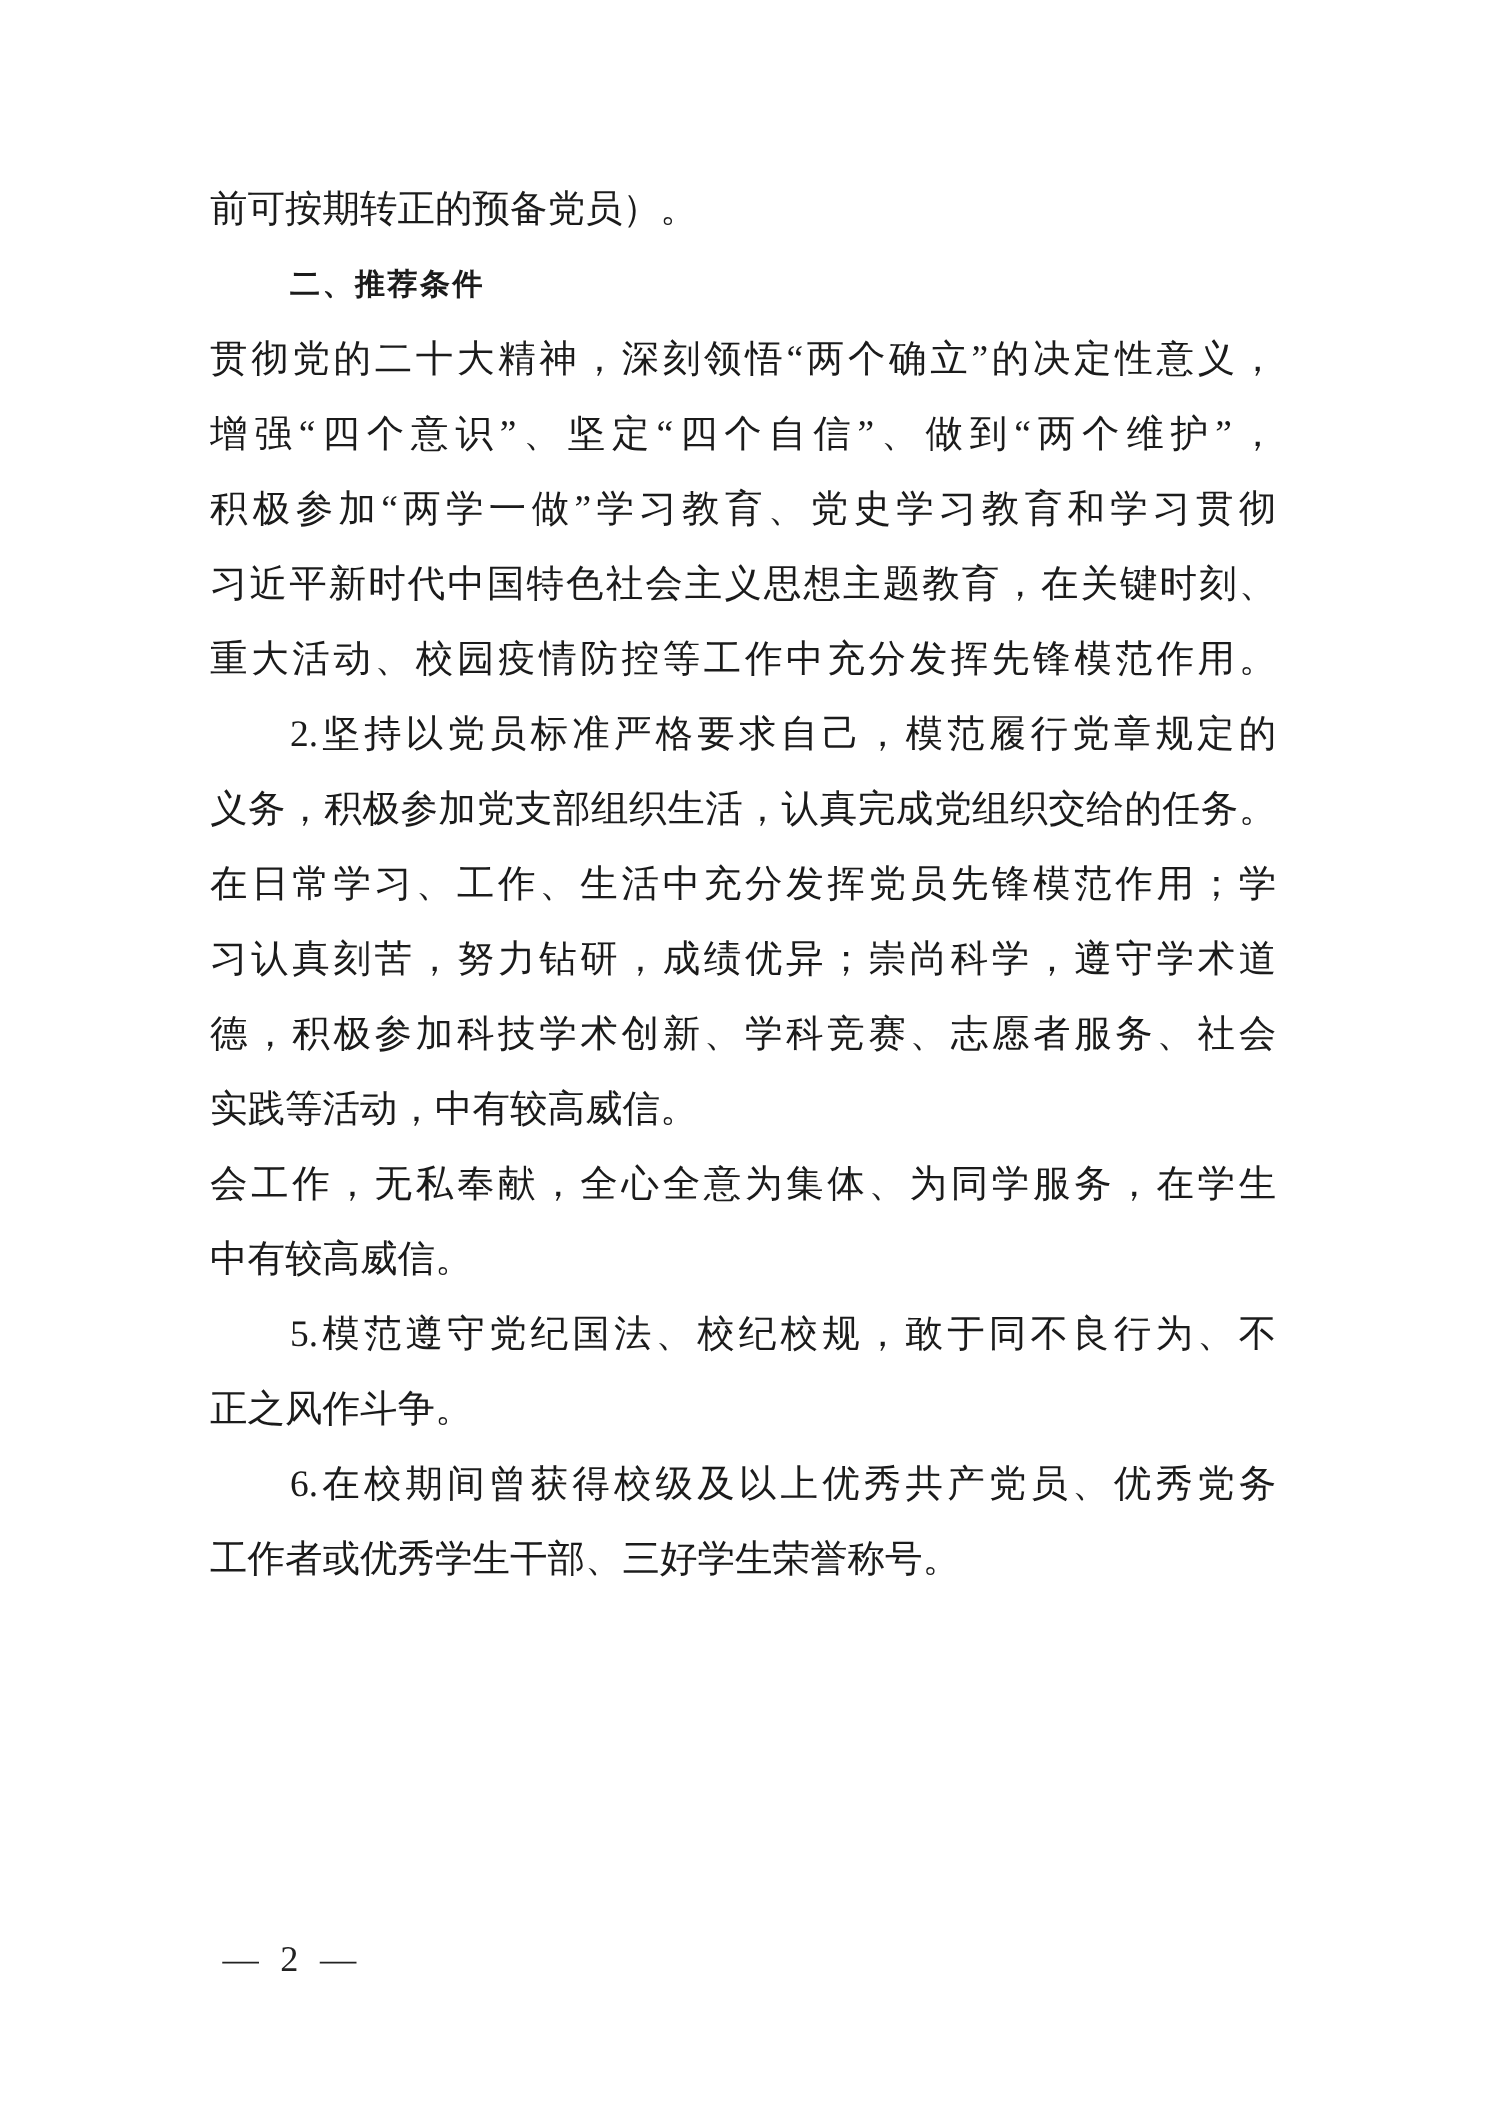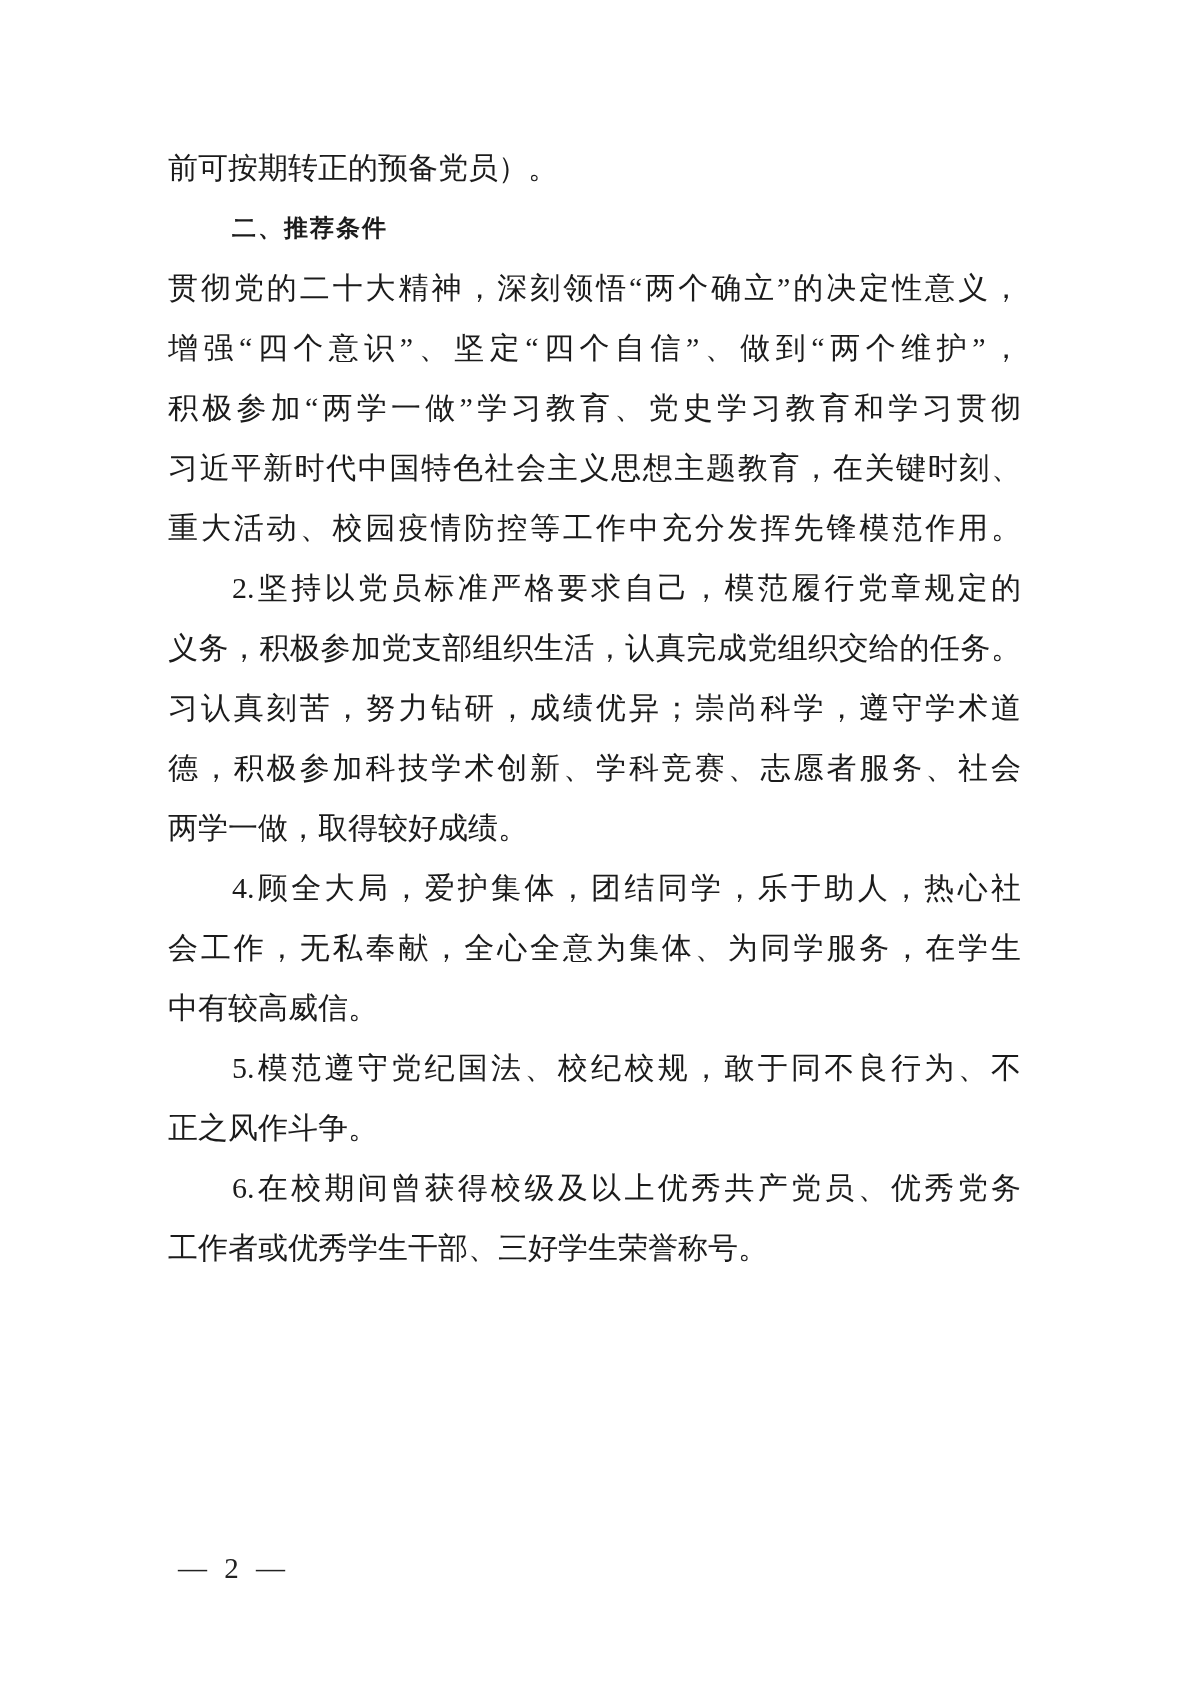--- a/index.html
+++ b/index.html
@@ -60,24 +60,24 @@
   <div class="content">
     <div class="line">前可按期转正的预备党员）。</div>
     <div class="line heading indent">二、推荐条件</div>
     <div class="line fill">贯彻党的二十大精神，深刻领悟“两个确立”的决定性意义，</div>
     <div class="line fill">增强“四个意识”、坚定“四个自信”、做到“两个维护”，</div>
     <div class="line fill">积极参加“两学一做”学习教育、党史学习教育和学习贯彻</div>
     <div class="line fill">习近平新时代中国特色社会主义思想主题教育，在关键时刻、</div>
     <div class="line fill">重大活动、校园疫情防控等工作中充分发挥先锋模范作用。</div>
     <div class="line indent fill">2.坚持以党员标准严格要求自己，模范履行党章规定的</div>
     <div class="line fill">义务，积极参加党支部组织生活，认真完成党组织交给的任务。</div>
+    <div class="line fill">在日常学习、工作、生活中充分发挥党员先锋模范作用；学</div>
     <div class="line fill">习认真刻苦，努力钻研，成绩优异；崇尚科学，遵守学术道</div>
     <div class="line fill">德，积极参加科技学术创新、学科竞赛、志愿者服务、社会</div>
-    <div class="line">两学一做，取得较好成绩。</div>
-    <div class="line indent fill">4.顾全大局，爱护集体，团结同学，乐于助人，热心社</div>
+    <div class="line">实践等活动，中有较高威信。</div>
     <div class="line fill">会工作，无私奉献，全心全意为集体、为同学服务，在学生</div>
     <div class="line">中有较高威信。</div>
     <div class="line indent fill">5.模范遵守党纪国法、校纪校规，敢于同不良行为、不</div>
     <div class="line">正之风作斗争。</div>
     <div class="line indent fill">6.在校期间曾获得校级及以上优秀共产党员、优秀党务</div>
     <div class="line">工作者或优秀学生干部、三好学生荣誉称号。</div>
   </div>
 
   <div class="page-number">— 2 —</div>
 </div>

